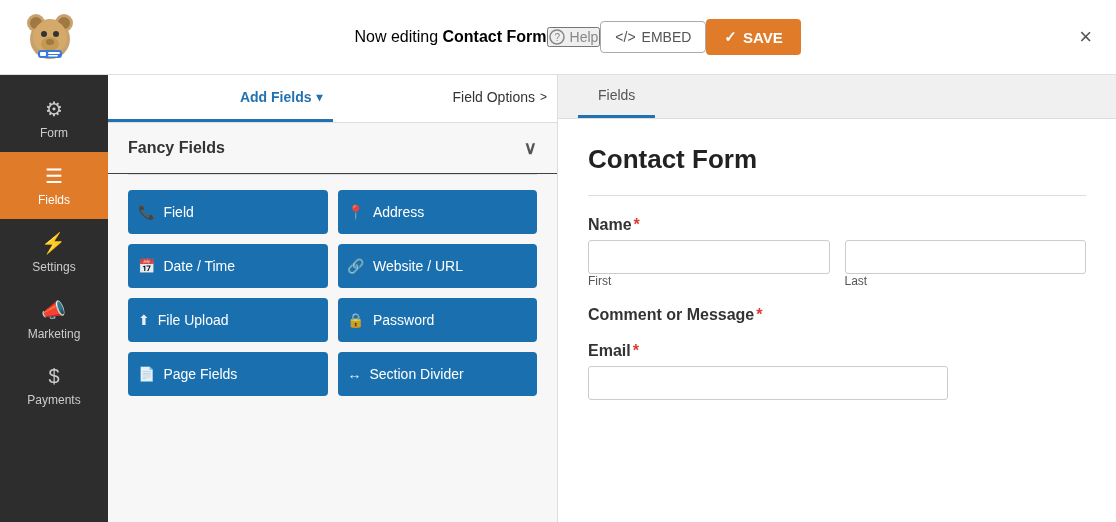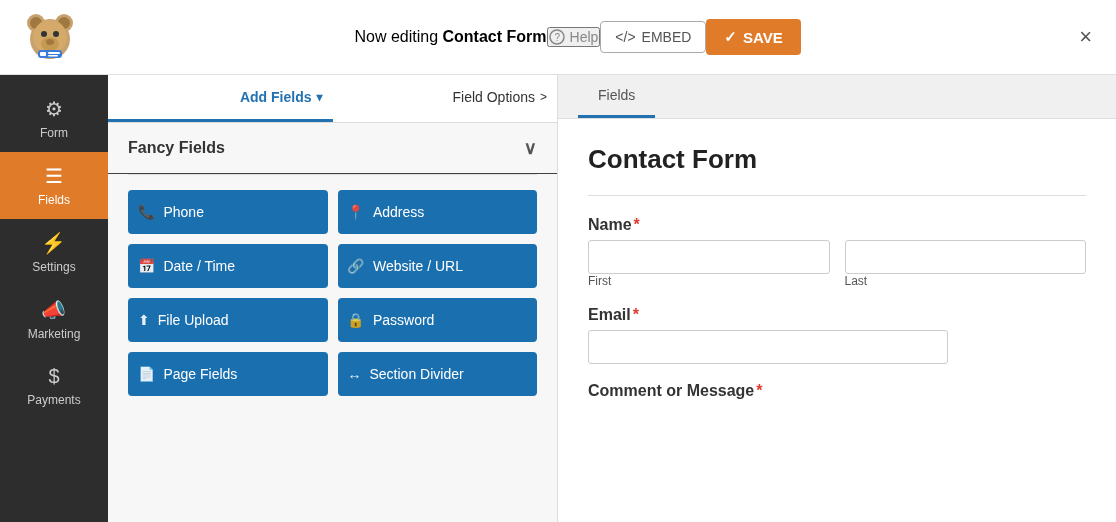--- a/index.html
+++ b/index.html
@@ -179,21 +179,21 @@
       <span>Fancy Fields</span>
       <span class="chevron">∨</span>
     </div>
     <hr style="border:none; border-top:1px solid #ddd; margin: 0 20px;">
 
     <div class="fields-grid">
 
       <div class="fields-row">
         <button class="field-btn">
           <span class="icon">📞</span>
-          <span>Phone</span>
+          <span>Field</span>
         </button>
         <button class="field-btn">
           <span class="icon">📍</span>
           <span>Address</span>
         </button>
       </div>
 
       <div class="fields-row">
         <button class="field-btn">
           <span class="icon">📅</span>
@@ -248,26 +248,26 @@
           </div>
           <div class="name-group">
             <input type="text" class="form-input" style="">
             <span class="name-sub">Last</span>
           </div>
         </div>
       </div>
 
       <div class="form-field">
         <label class="form-label">
+          <span>Comment or Message</span><span class="required">*</span>
+        </label>
+      </div>
+
+      <div class="form-field">
+        <label class="form-label">
           <span>Email</span><span class="required">*</span>
         </label>
         <input type="email" class="form-input-wide" style="max-width: 360px;">
       </div>
-
-      <div class="form-field">
-        <label class="form-label">
-          <span>Comment or Message</span><span class="required">*</span>
-        </label>
-      </div>
     </div>
   </div>
 
 </div>
 
 </body></html>

